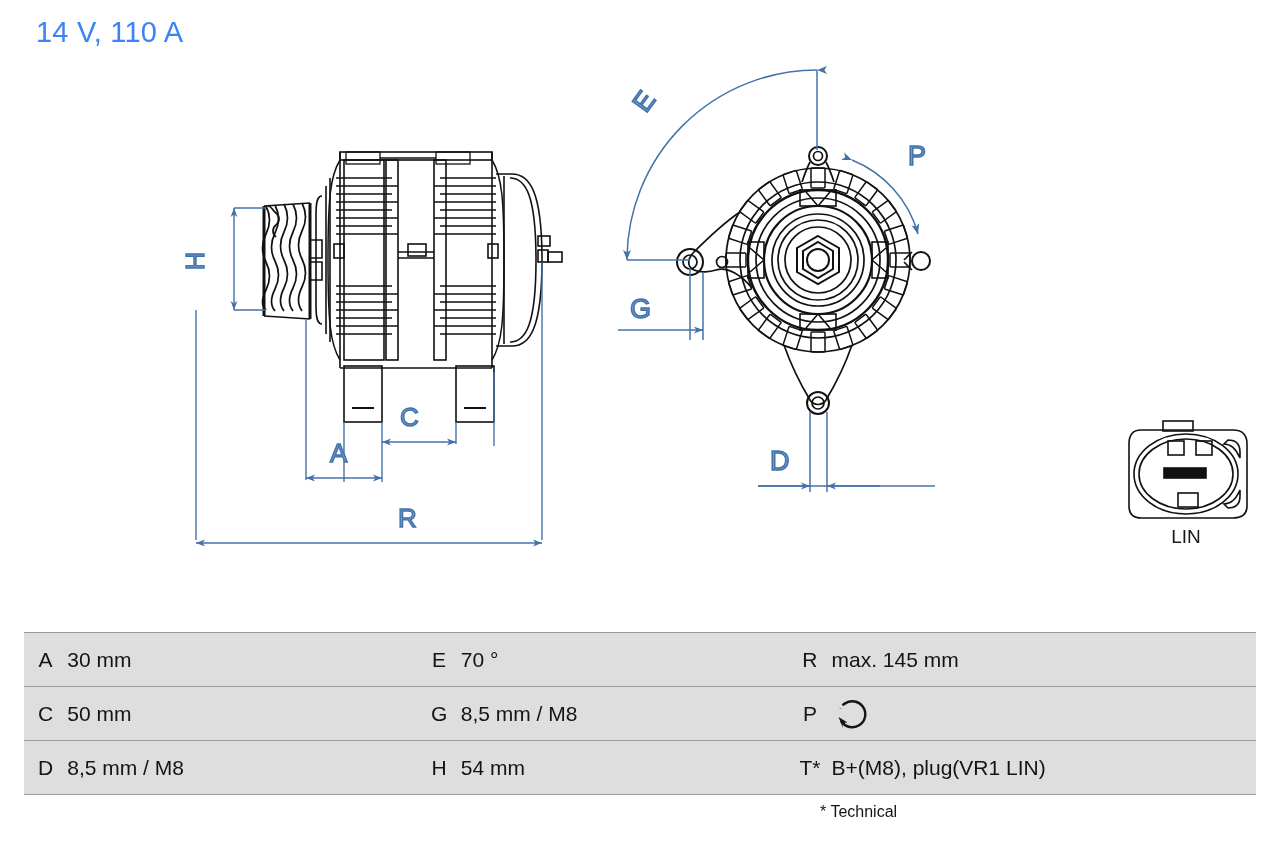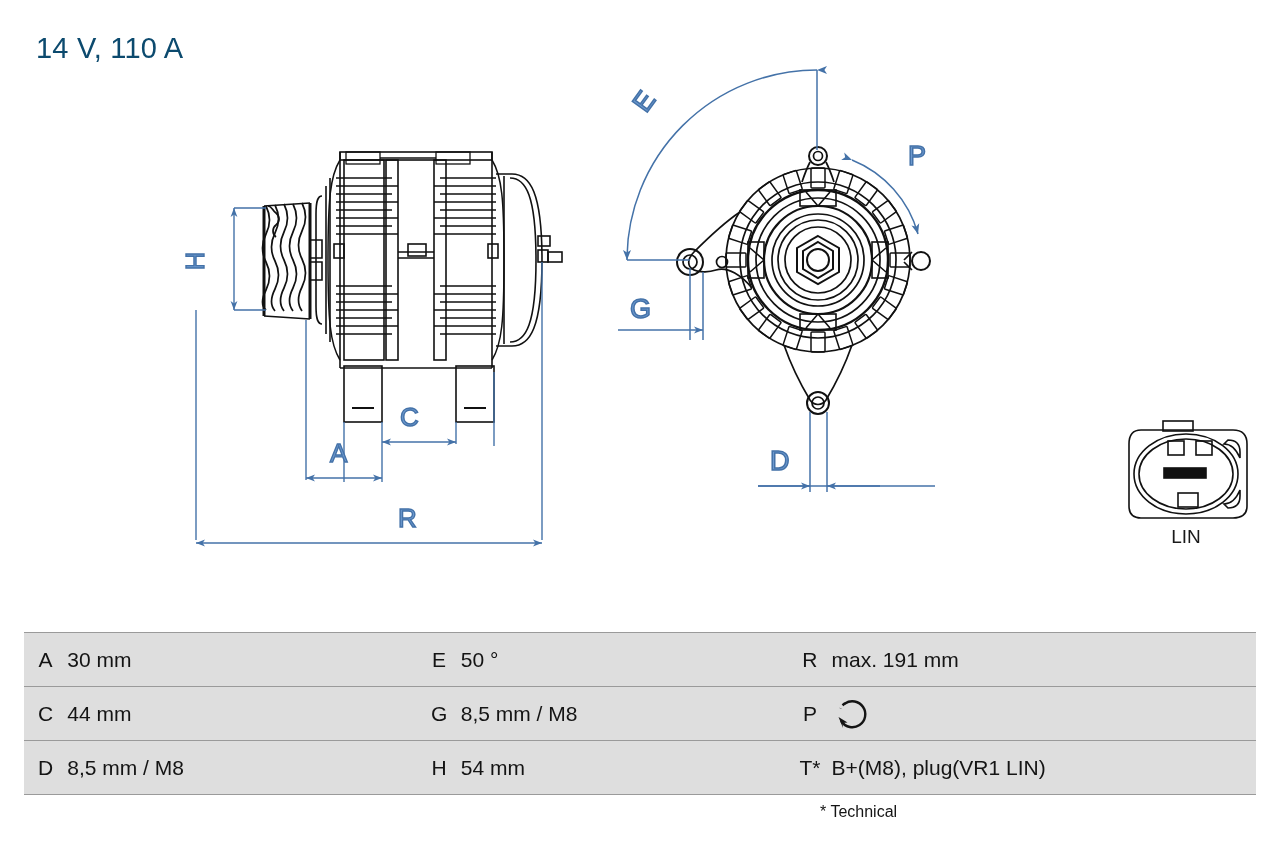--- a/index.html
+++ b/index.html
@@ -16,25 +16,25 @@
     overflow: hidden;
   }
   #page {
     position: relative;
     width: 1280px;
     height: 853px;
   }
   .product-title {
     position: absolute;
     left: 36px;
-    top: 32px;
+    top: 16px;
     font-size: 29px;
     font-weight: 400;
     letter-spacing: 0.2px;
-    color: #0c4a6e;
+    color: #3b82f6;
     white-space: nowrap;
   }
   #drawing {
     position: absolute;
     left: 0;
     top: 0;
     width: 1280px;
     height: 580px;
   }
   .tech-title {
@@ -394,27 +394,27 @@
       <col class="c-key">
         <col class="c-val2">
       <col class="c-key">
         <col class="c-val3">
     </colgroup>
     <tbody>
       <tr>
         <td class="key">A</td>
         <td class="val">30 mm</td>
         <td class="key">E</td>
-        <td class="val">50 °</td>
+        <td class="val">70 °</td>
         <td class="key">R</td>
-        <td class="val">max. 191 mm</td>
+        <td class="val">max. 145 mm</td>
       </tr>
       <tr>
         <td class="key">C</td>
-        <td class="val">44 mm</td>
+        <td class="val">50 mm</td>
         <td class="key">G</td>
         <td class="val">8,5 mm / M8</td>
         <td class="key">P</td>
         <td class="val">
           <svg class="rot-cell" viewBox="0 0 34 34">
             <path d="M11,6.5 A13,13 0 1 1 7.5,24.5" fill="none" stroke="#141414" stroke-width="2.4" stroke-linecap="round"></path>
             <path d="M11,6.2 A13,13 0 0 0 6.5,11.5" fill="none" stroke="#141414" stroke-width="2.4" stroke-linecap="butt" stroke-dasharray="3.2 3.4"></path>
             <path d="M4.5,20 L13.5,25.5 L8.5,26 L9,31 Z" fill="#141414"></path>
           </svg>
         </td>

